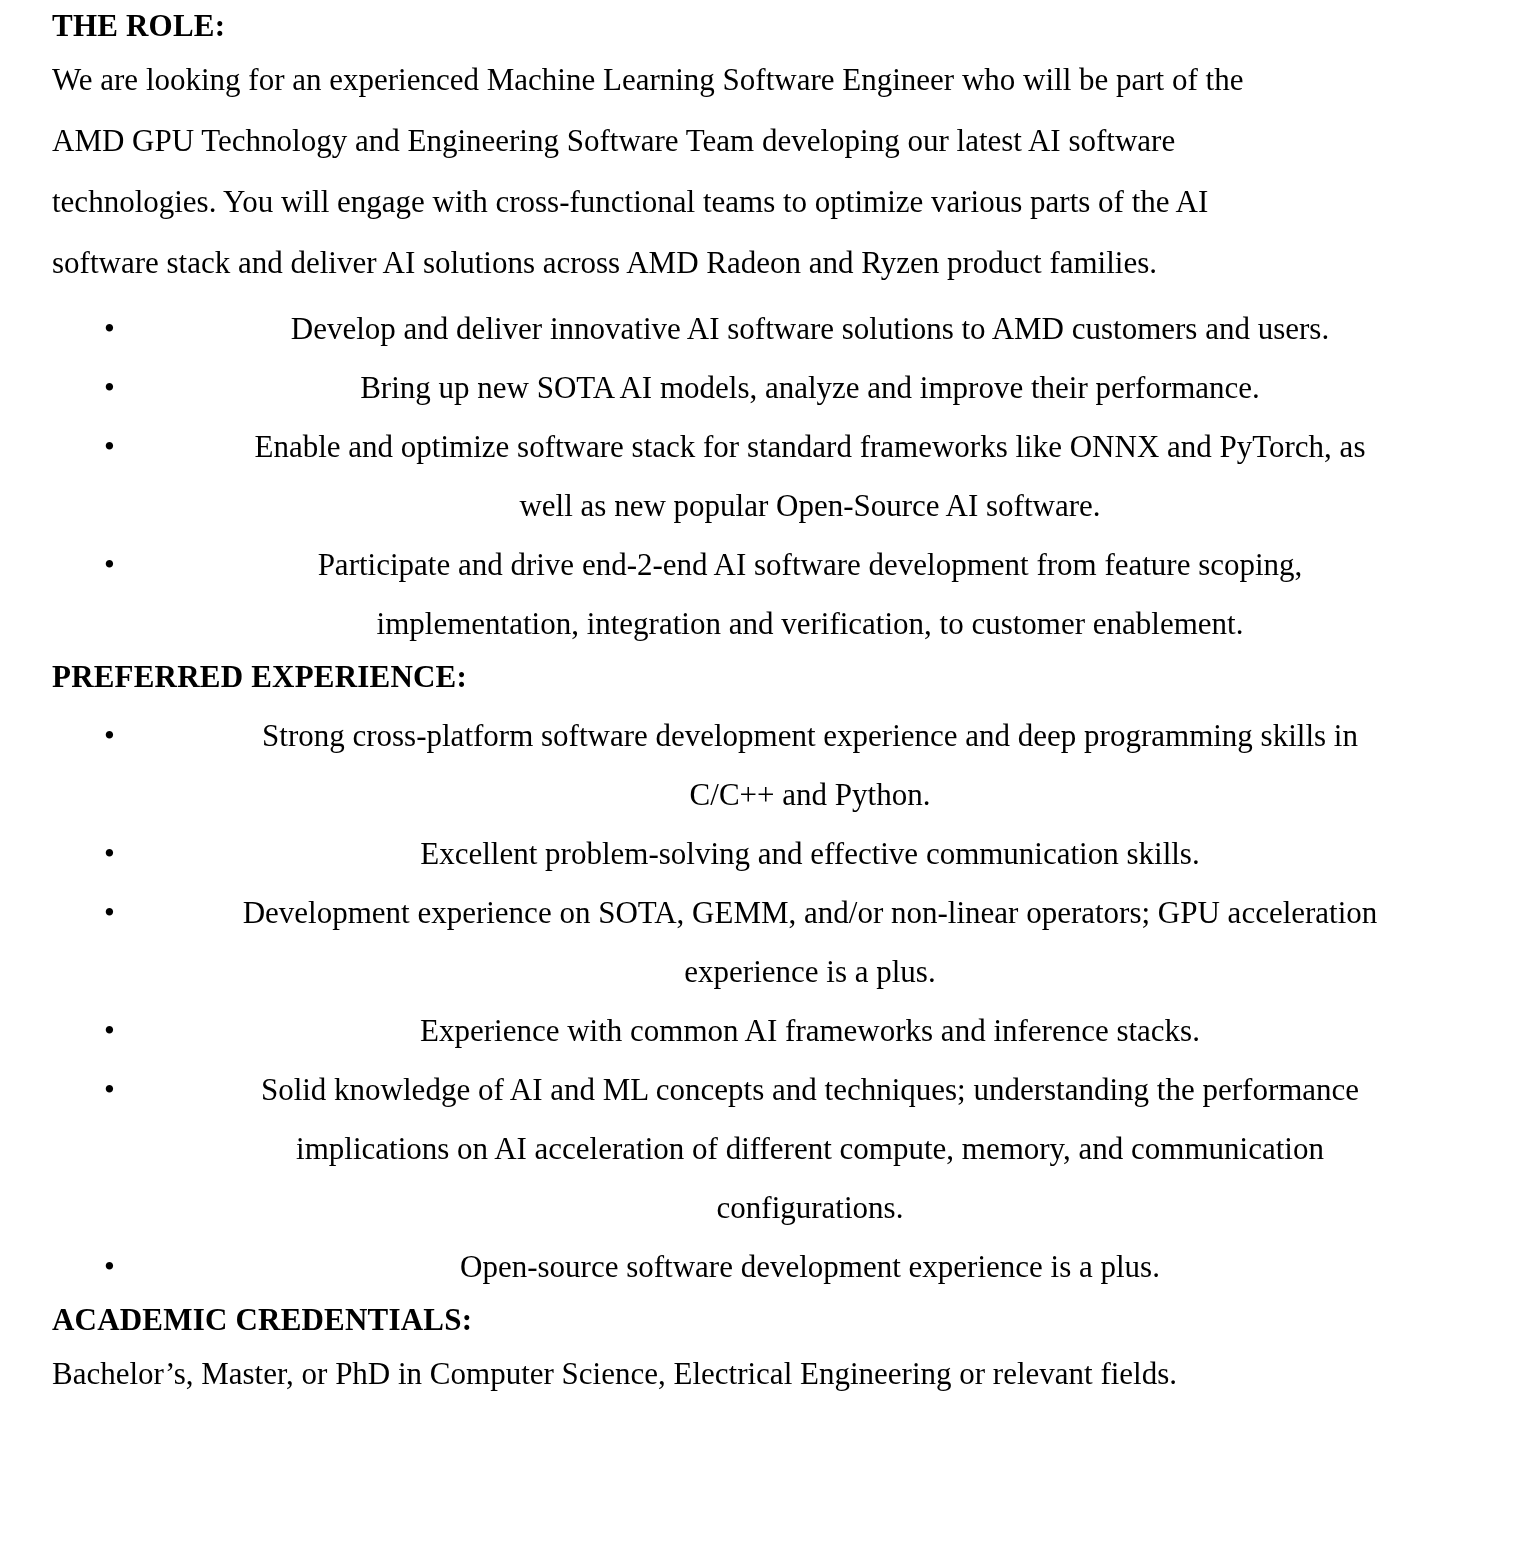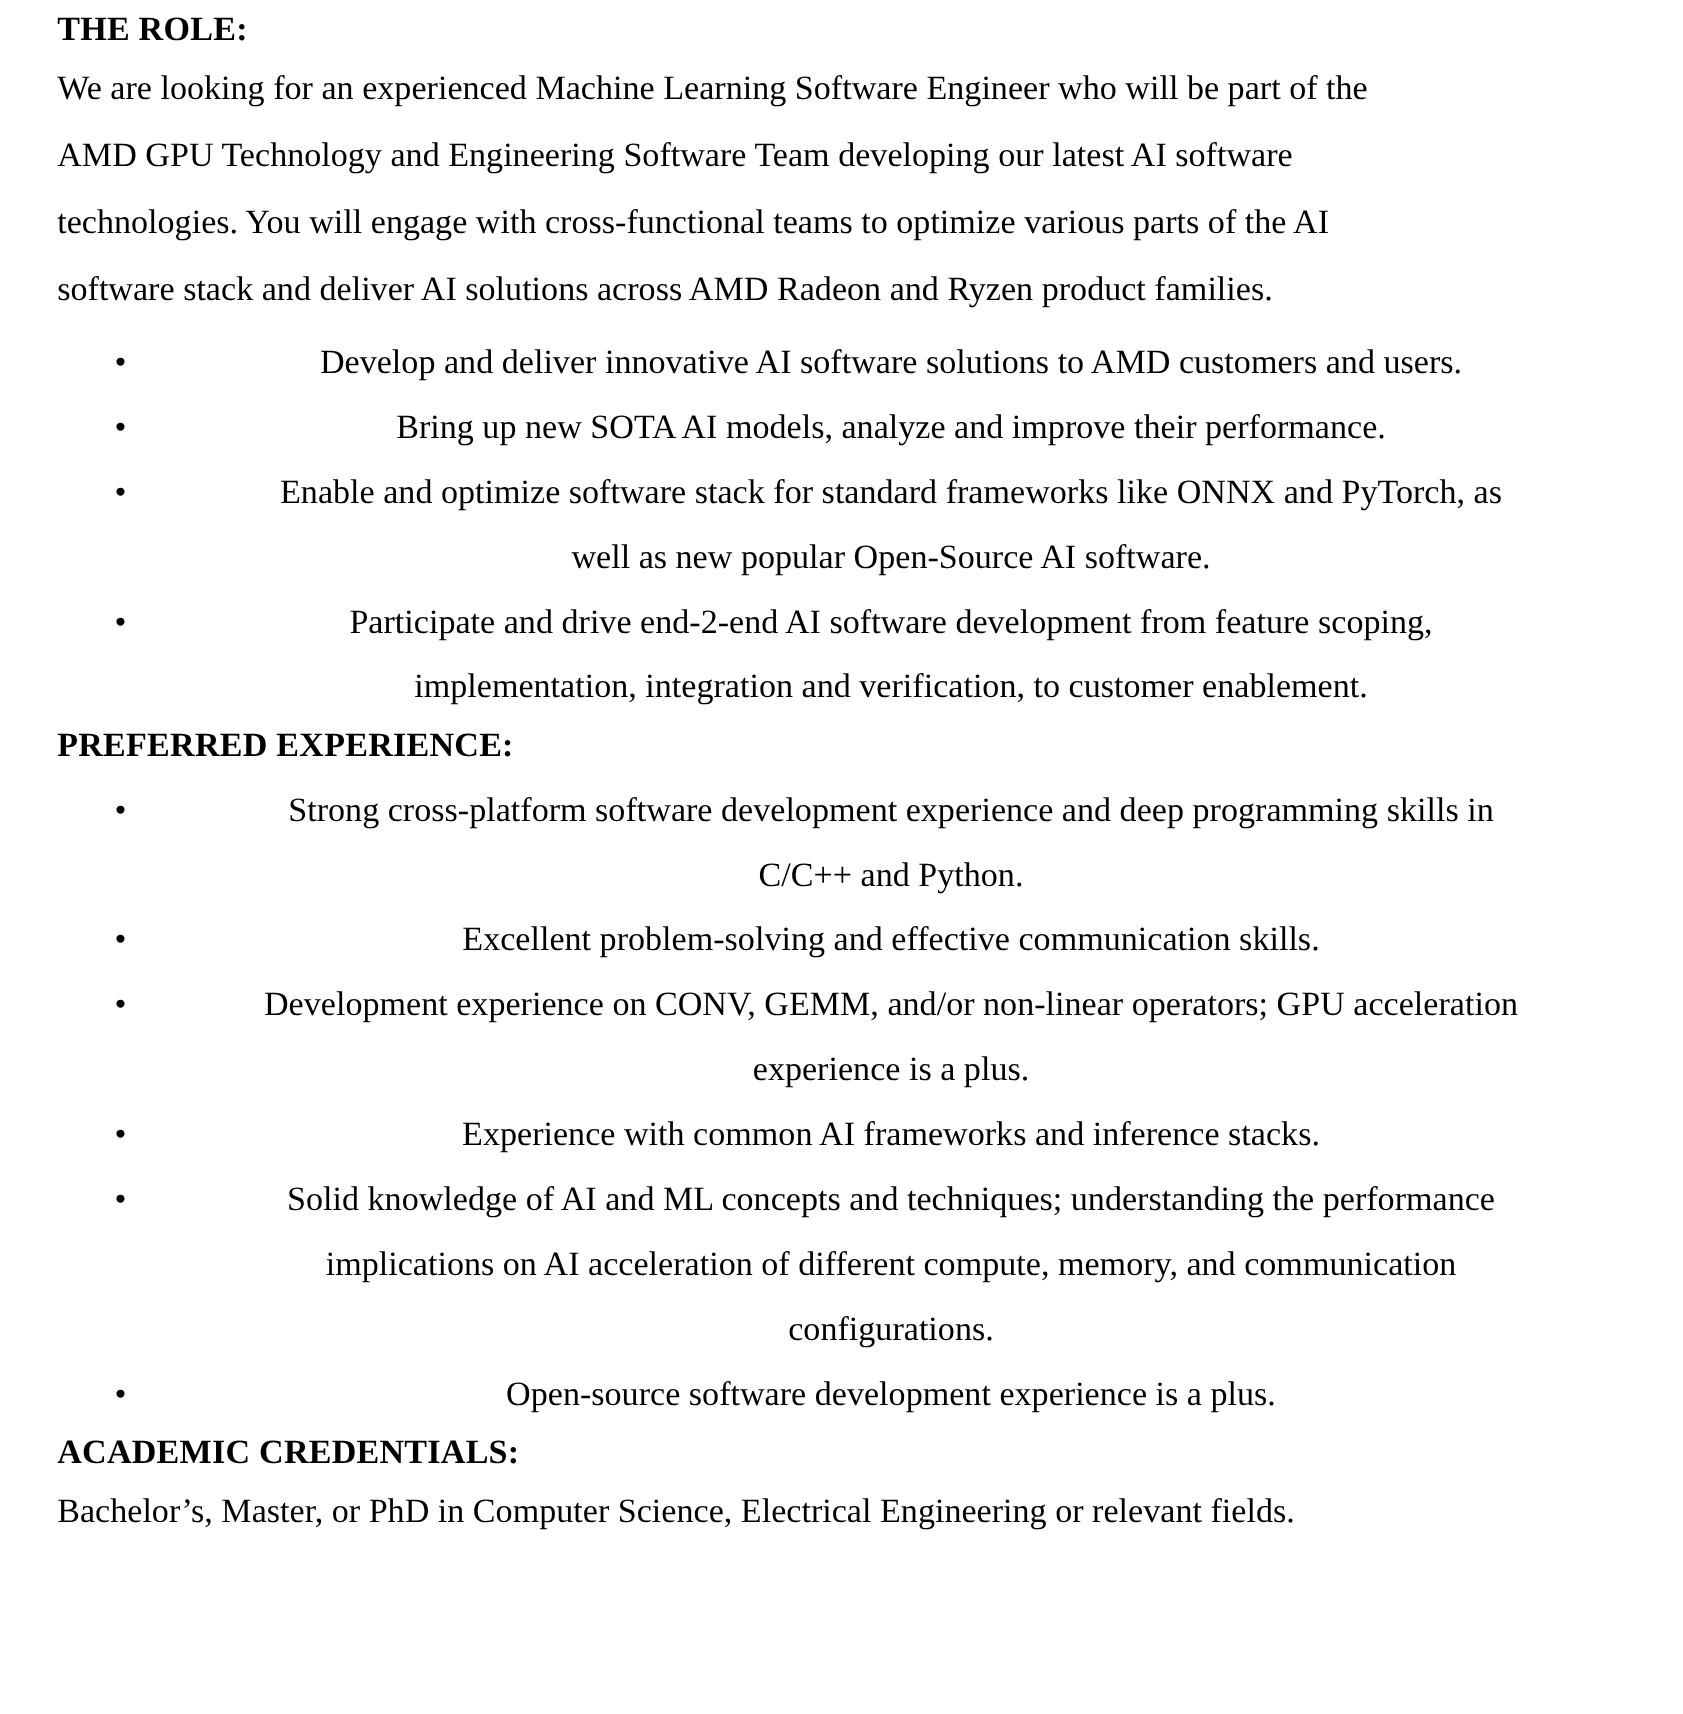--- a/index.html
+++ b/index.html
@@ -75,21 +75,21 @@
     <li>Participate and drive end-2-end AI software development from feature scoping,
 implementation, integration and verification, to customer enablement.</li>
   </ul>
 
   <h2 class="heading">PREFERRED EXPERIENCE:</h2>
 
   <ul class="bullets">
     <li>Strong cross-platform software development experience and deep programming skills in
 C/C++ and Python.</li>
     <li>Excellent problem-solving and effective communication skills.</li>
-    <li>Development experience on CONV, GEMM, and/or non-linear operators; GPU acceleration
+    <li>Development experience on SOTA, GEMM, and/or non-linear operators; GPU acceleration
 experience is a plus.</li>
     <li>Experience with common AI frameworks and inference stacks.</li>
     <li>Solid knowledge of AI and ML concepts and techniques; understanding the performance
 implications on AI acceleration of different compute, memory, and communication
 configurations.</li>
     <li>Open-source software development experience is a plus.</li>
   </ul>
 
   <h2 class="heading gap-top-lg">ACADEMIC CREDENTIALS:</h2>
 

